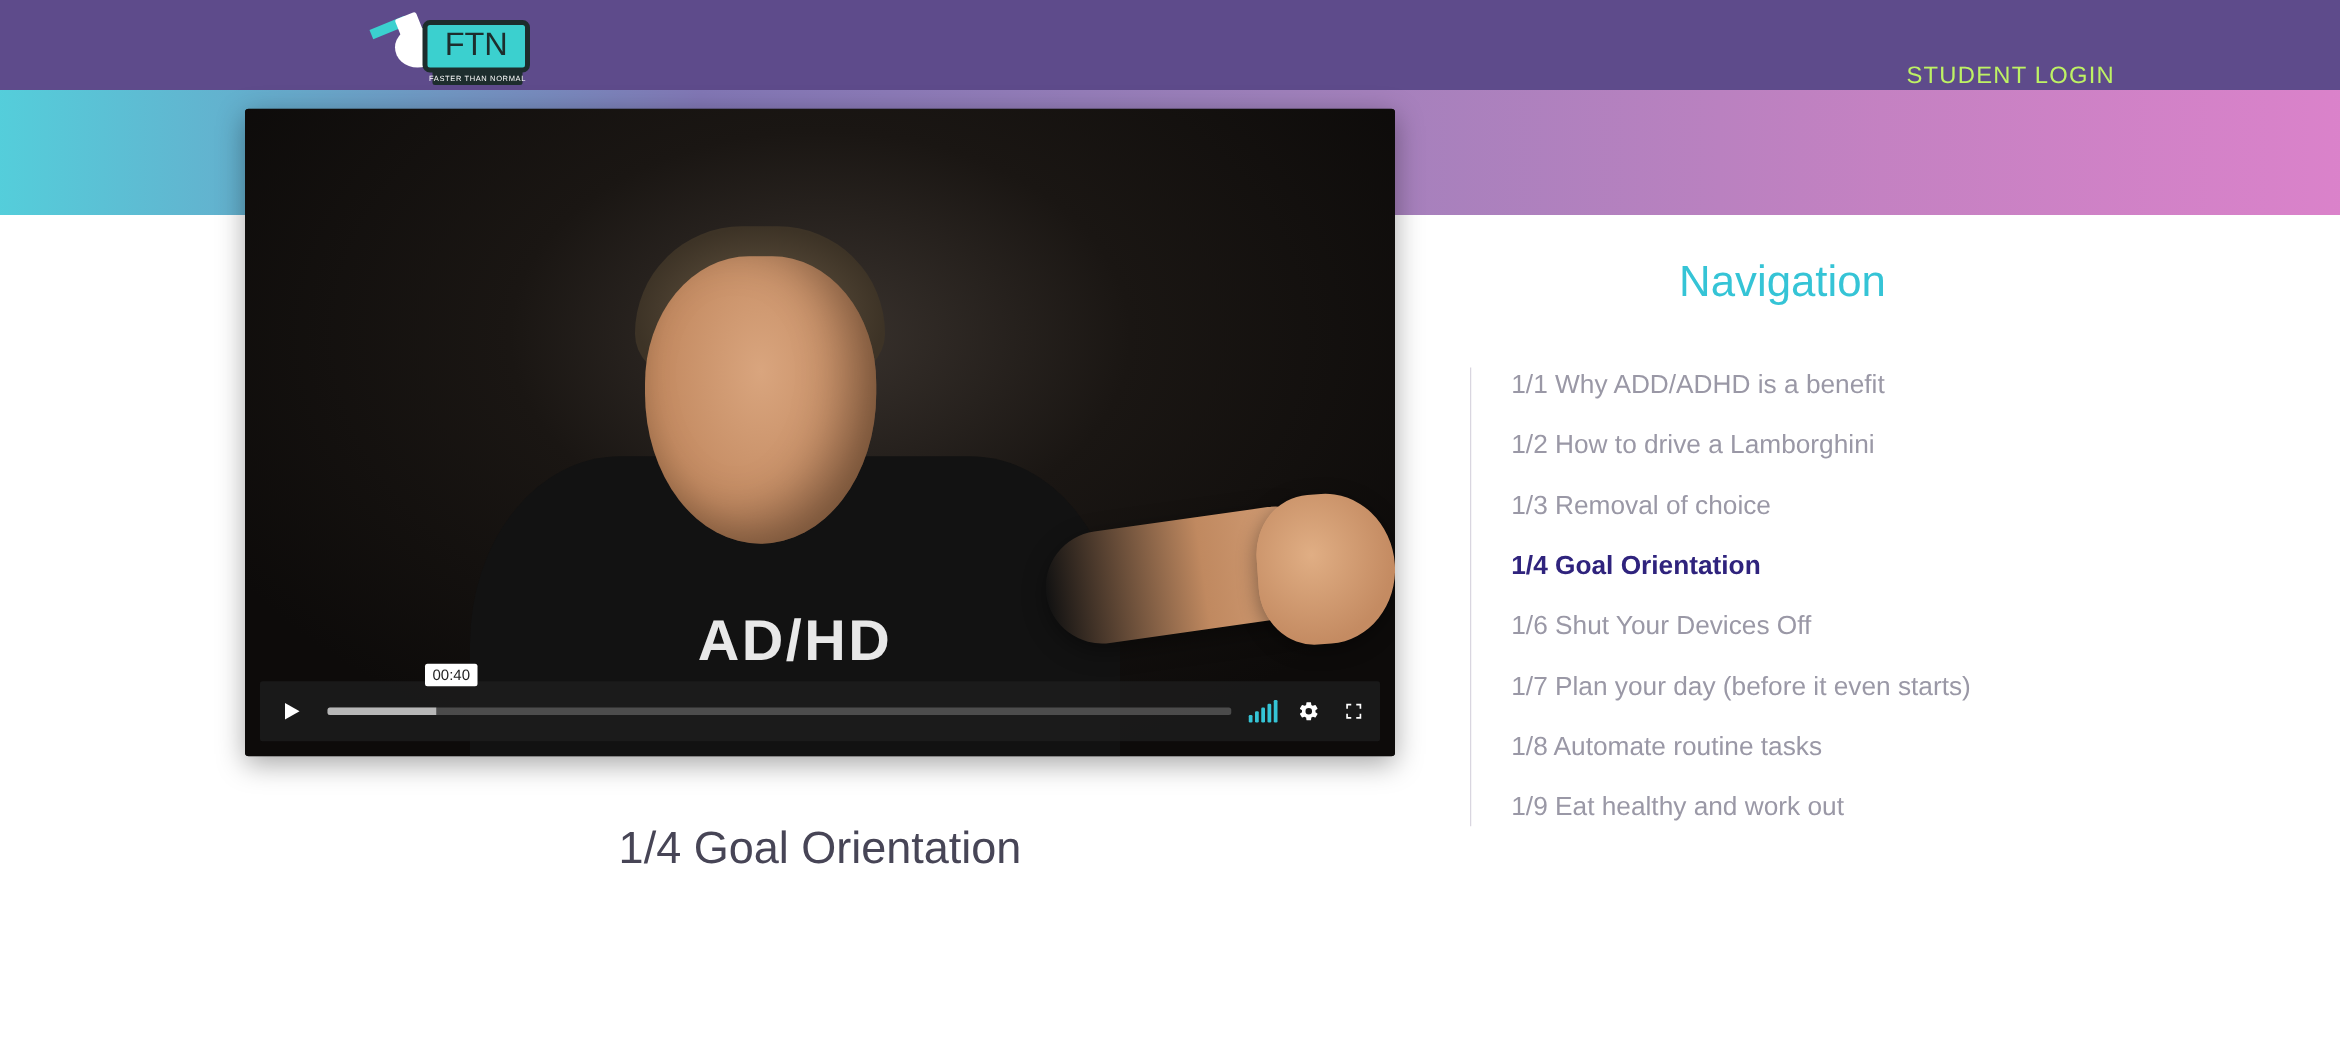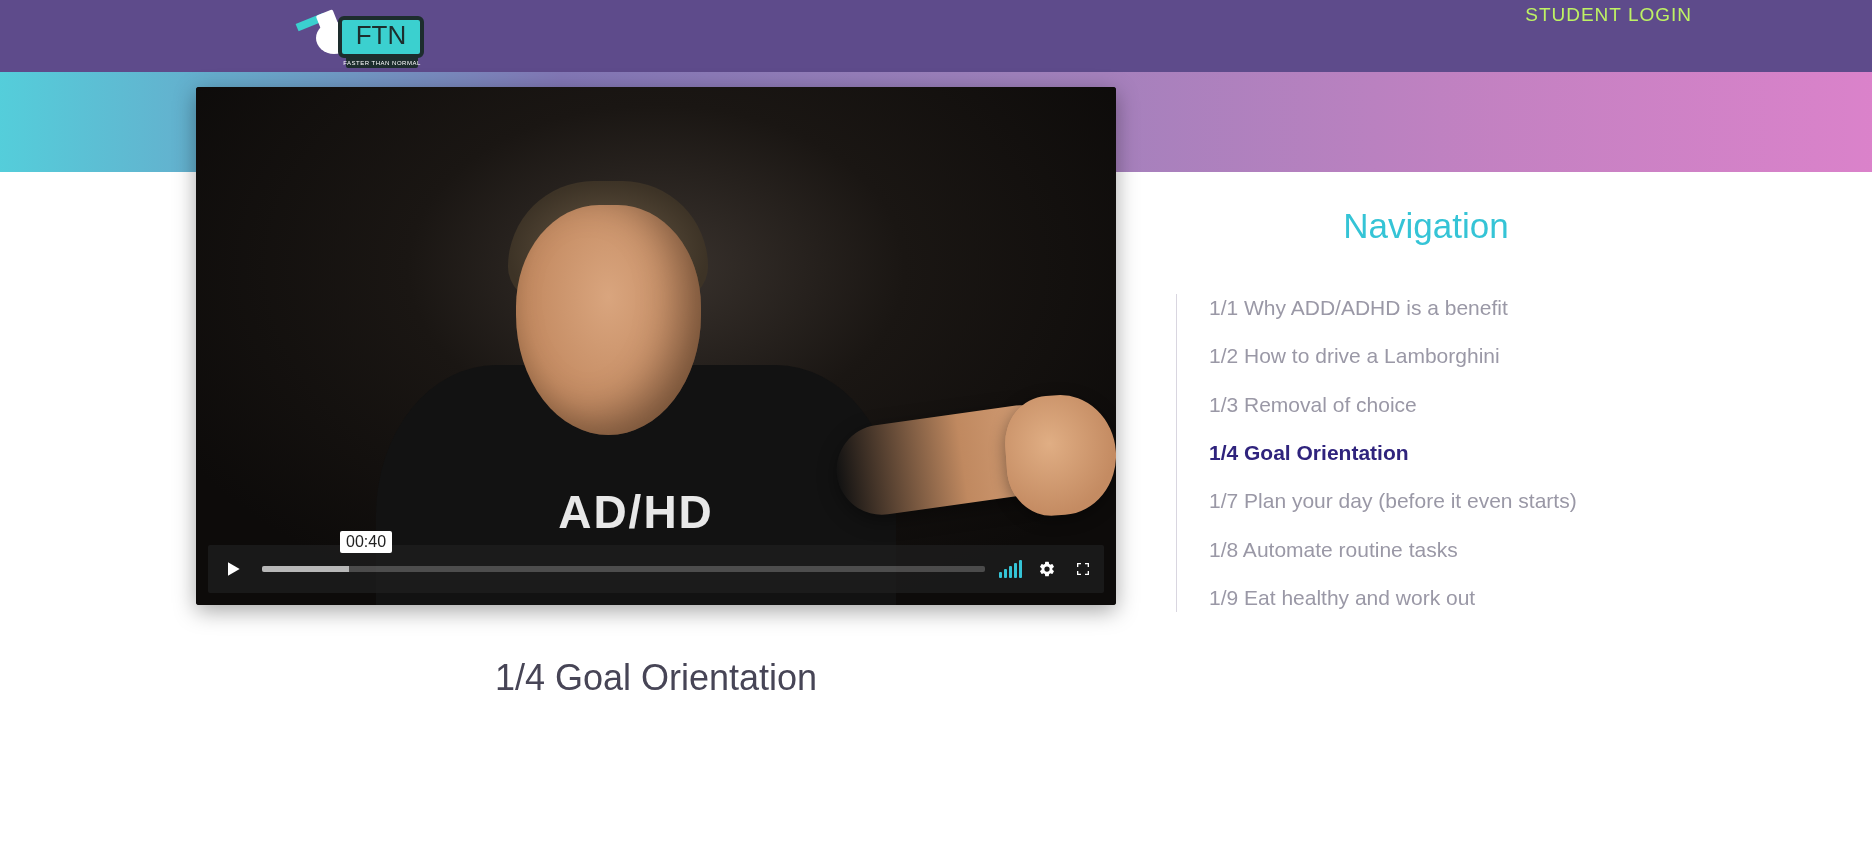--- a/index.html
+++ b/index.html
@@ -9,23 +9,23 @@
     color: #333;
     width: 1872px;
   }
 
   
   .header {
     width: 100%;
     height: 72px;
     background: #5e4b8b;
     display: flex;
-    align-items: flex-start;
+    align-items: flex-end;
     justify-content: flex-end;
-    padding: 4px 180px 0 0;
+    padding: 18px 180px 0 0;
     position: relative;
   }
   .logo {
     position: absolute;
     left: 290px;
     top: -2px;
     width: 140px;
     height: 78px;
   }
   .student-login {
@@ -162,21 +162,21 @@
     height: 20px;
     display: flex;
     align-items: center;
   }
   .time-tooltip {
     position: absolute;
     top: -28px;
     left: 78px;
     background: #fff;
     color: #222;
-    font-size: 16px;
+    font-size: 12px;
     padding: 2px 6px;
     border-radius: 2px;
   }
   .progress-track {
     width: 100%;
     height: 6px;
     background: rgba(255,255,255,0.22);
     border-radius: 2px;
     position: relative;
   }
@@ -316,19 +316,20 @@
     <h1 class="lesson-title">1/4 Goal Orientation</h1>
   </div>
 
   <div class="sidebar">
     <h2 class="sidebar-title">Navigation</h2>
     <div class="nav-list" id="nav-list">
         <div class="nav-item">1/1 Why ADD/ADHD is a benefit</div>
         <div class="nav-item">1/2 How to drive a Lamborghini</div>
         <div class="nav-item">1/3 Removal of choice</div>
         <div class="nav-item active">1/4 Goal Orientation</div>
+        <div class="nav-item">1/6 Shut Your Devices Off</div>
         <div class="nav-item">1/7 Plan your day (before it even starts)</div>
         <div class="nav-item">1/8 Automate routine tasks</div>
         <div class="nav-item">1/9 Eat healthy and work out</div>
       </div>
   </div>
 
 </div>
 
 </body></html>

